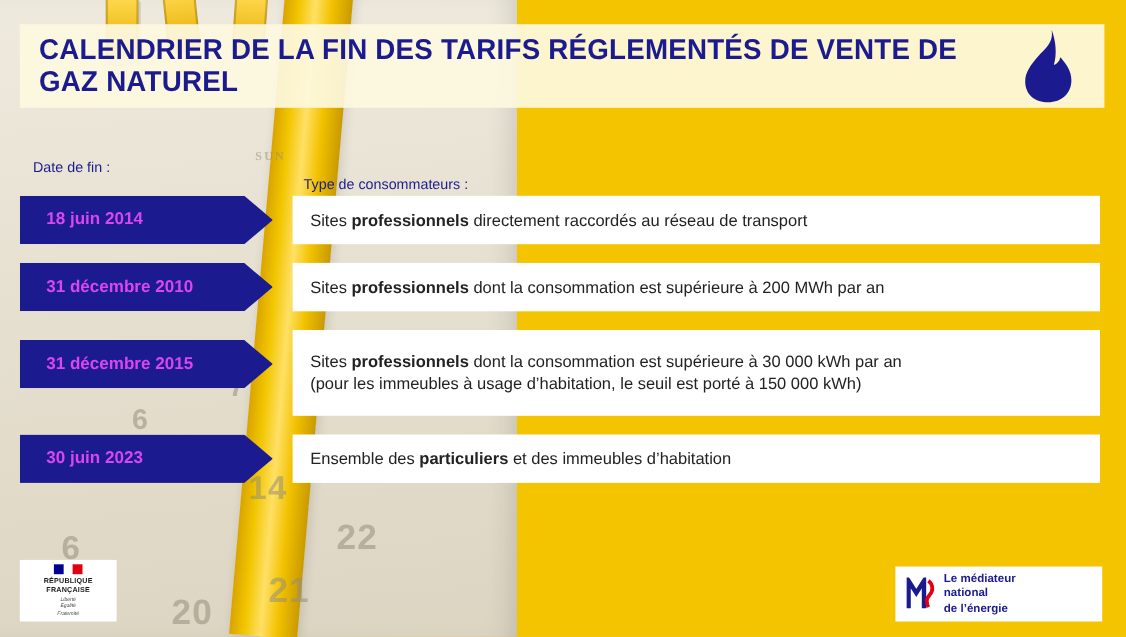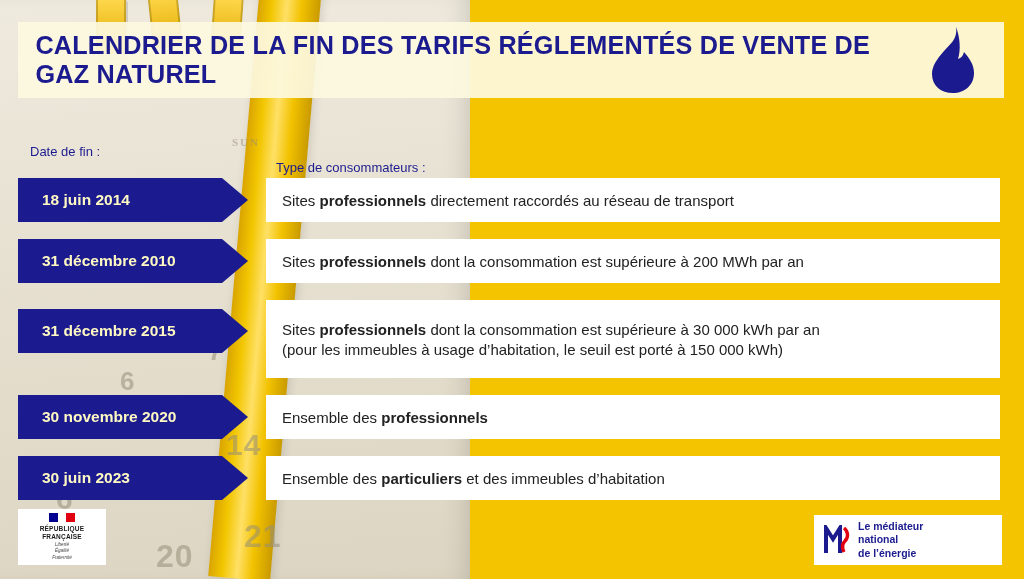--- a/index.html
+++ b/index.html
@@ -123,21 +123,21 @@
     height: 44px;
     margin-bottom: 17px;
   }
   .row.tall { height: 78px; }
   .date-chip {
     position: absolute;
     left: 18px; top: 0;
     width: 230px;
     height: 100%;
     background: #1b1b8f;
-    color: #fef9c3;
+    color: #d946ef;
     display: flex;
     align-items: center;
     padding-left: 24px;
     box-sizing: border-box;
     font-size: 15.5px;
     font-weight: 700;
     clip-path: polygon(0 0, calc(100% - 26px) 0, 100% 50%, calc(100% - 26px) 100%, 0 100%);
   }
   .row.tall .date-chip {
     height: 44px;
@@ -284,28 +284,20 @@
     <div class="row tall">
       <div class="date-chip">31 décembre 2015</div>
       <div class="type-box">
         <div>
           <span>Sites </span><b>professionnels</b><span> dont la consommation est supérieure à 30 000 kWh par an</span>
         </div>
         <div class="line2">(pour les immeubles à usage d’habitation, le seuil est porté à 150 000 kWh)</div>
       </div>
     </div>
 
-    <div class="row">
-      <div class="date-chip">30 novembre 2020</div>
-      <div class="type-box">
-        <div>
-          <span>Ensemble des </span><b>professionnels</b><span></span>
-        </div>
-      </div>
-    </div>
 
     <div class="row">
       <div class="date-chip">30 juin 2023</div>
       <div class="type-box">
         <div>
           <span>Ensemble des </span><b>particuliers</b><span> et des immeubles d’habitation</span>
         </div>
       </div>
     </div>
 

